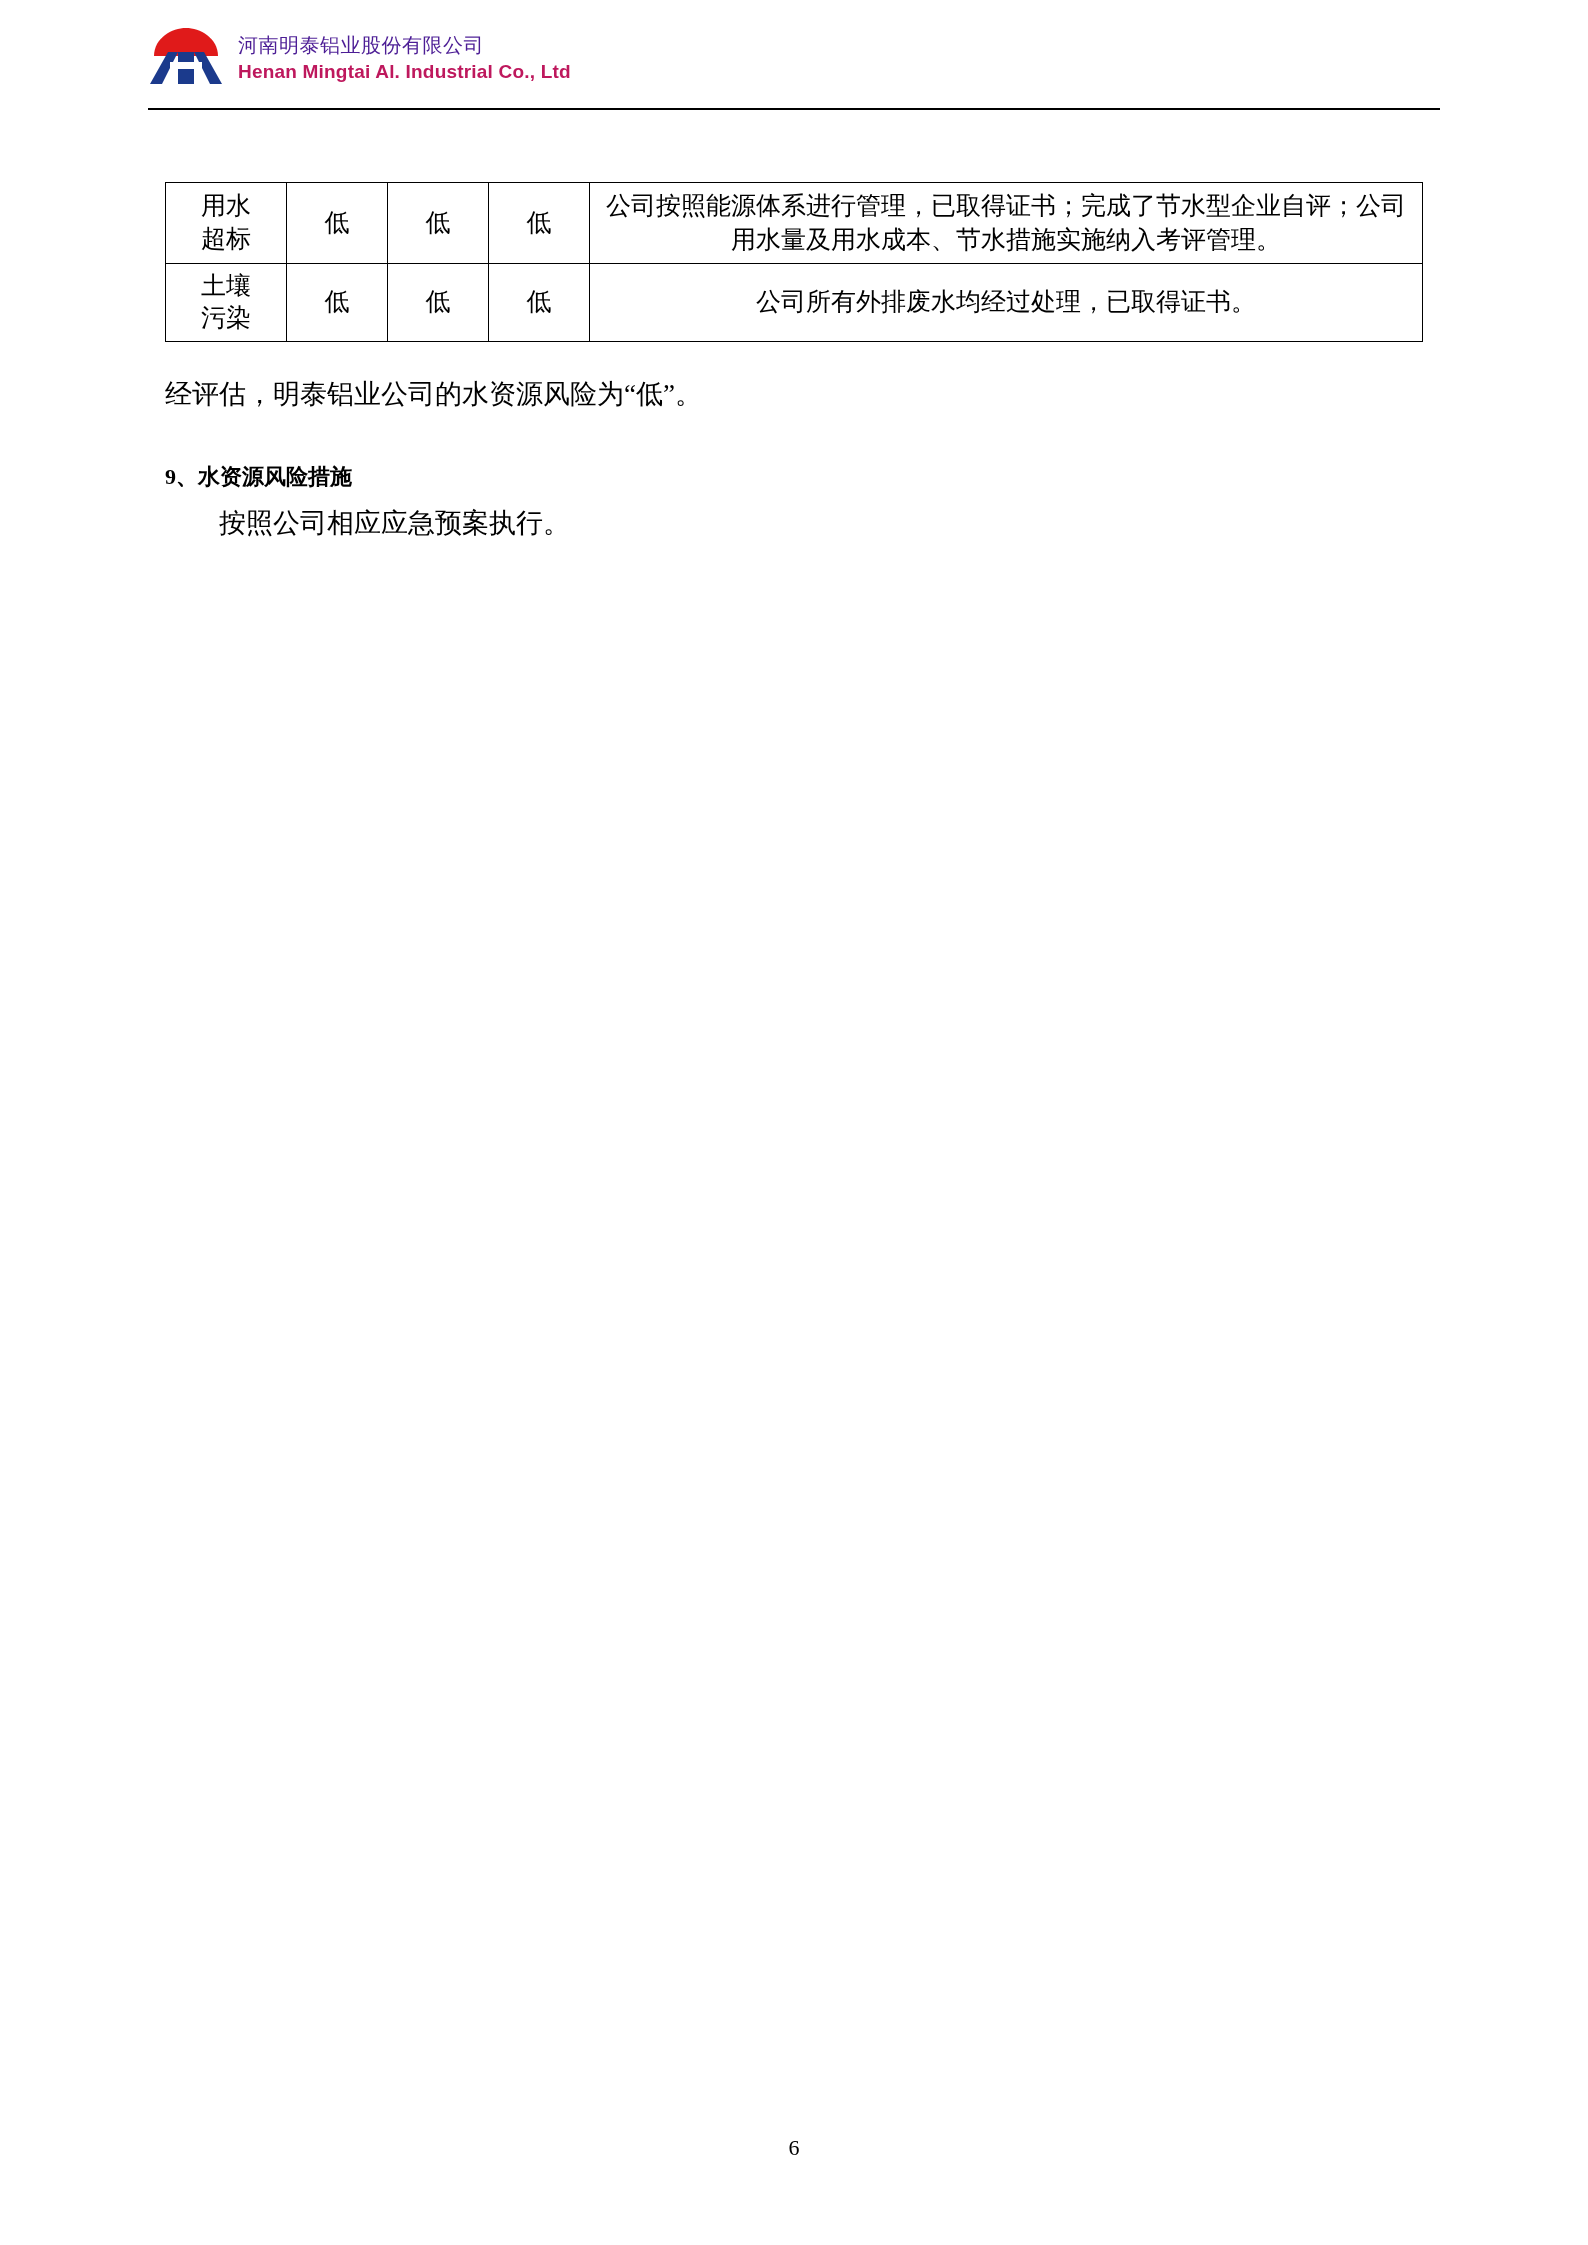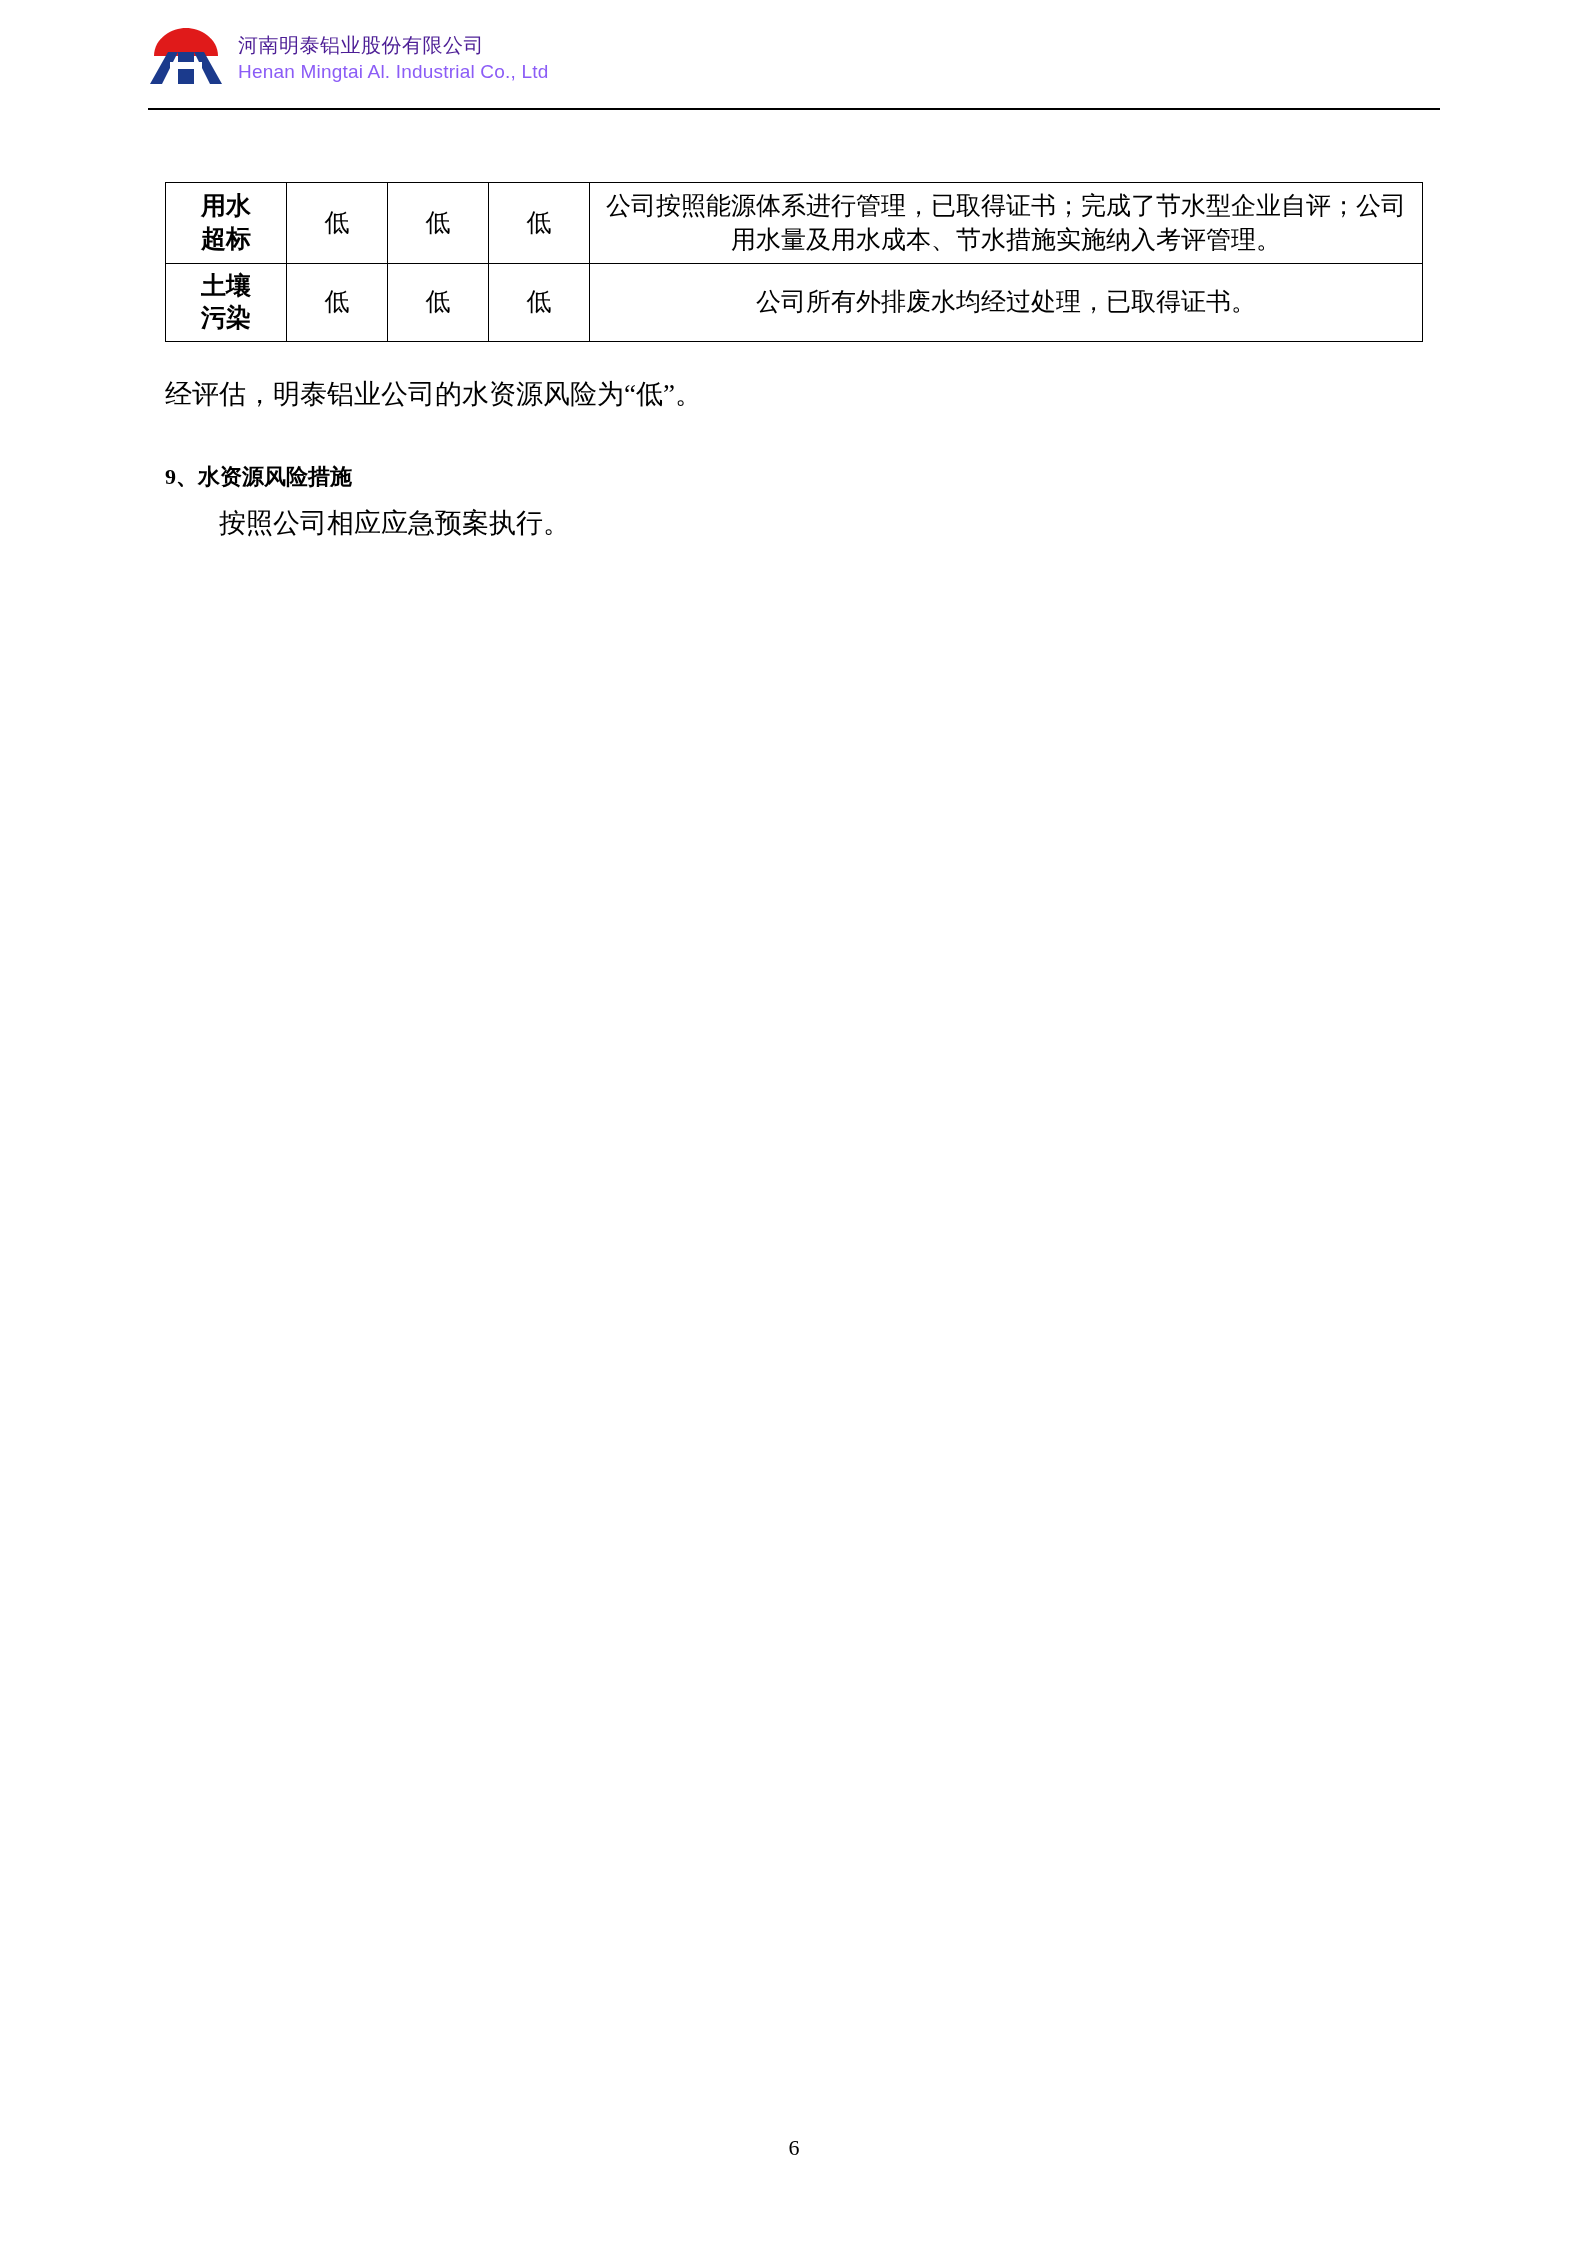--- a/index.html
+++ b/index.html
@@ -55,22 +55,22 @@
   .company-cn {
     font-family: "Liberation Sans", sans-serif;
     font-size: 20px;
     color: #4c1d95;
     letter-spacing: 0.5px;
     line-height: 1.1;
   }
   .company-en {
     font-family: "Liberation Sans", sans-serif;
     font-size: 19px;
-    font-weight: normal;
-    color: #8b5cf6;
+    font-weight: bold;
+    color: #be185d;
     letter-spacing: 0.2px;
     line-height: 1.1;
   }
   .header-rule {
     position: absolute;
     left: 0;
     right: 0;
     top: 90px;
     border-top: 2px solid #000;
   }
@@ -104,21 +104,20 @@
     text-align: center;
   }
   td.col-desc {
     text-align: center;
     padding-left: 10px;
     padding-right: 6px;
   }
   .cat-two-line {
     display: block;
     line-height: 1.3;
-    font-weight: bold;
   }
 
   p.body-text {
     font-size: 27px;
     margin: 32px 0 0 0;
     line-height: 1.5;
     text-indent: 0;
   }
 
   h2.section-heading {

